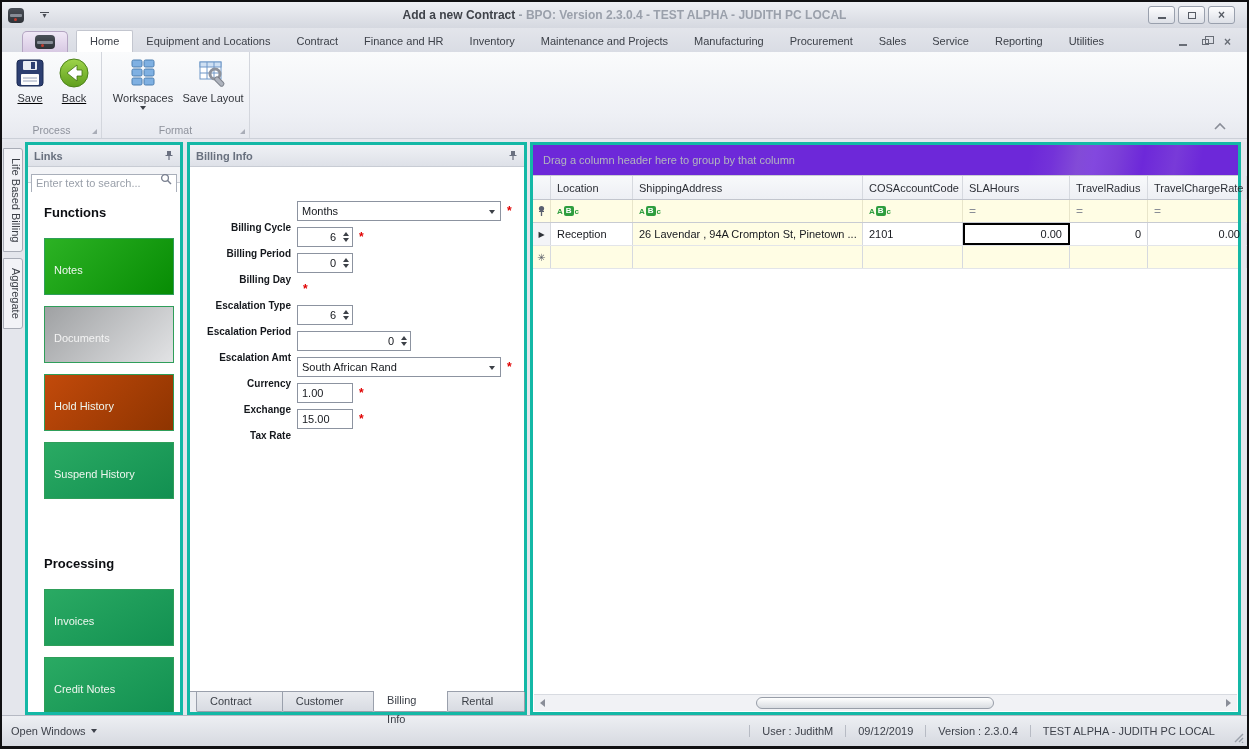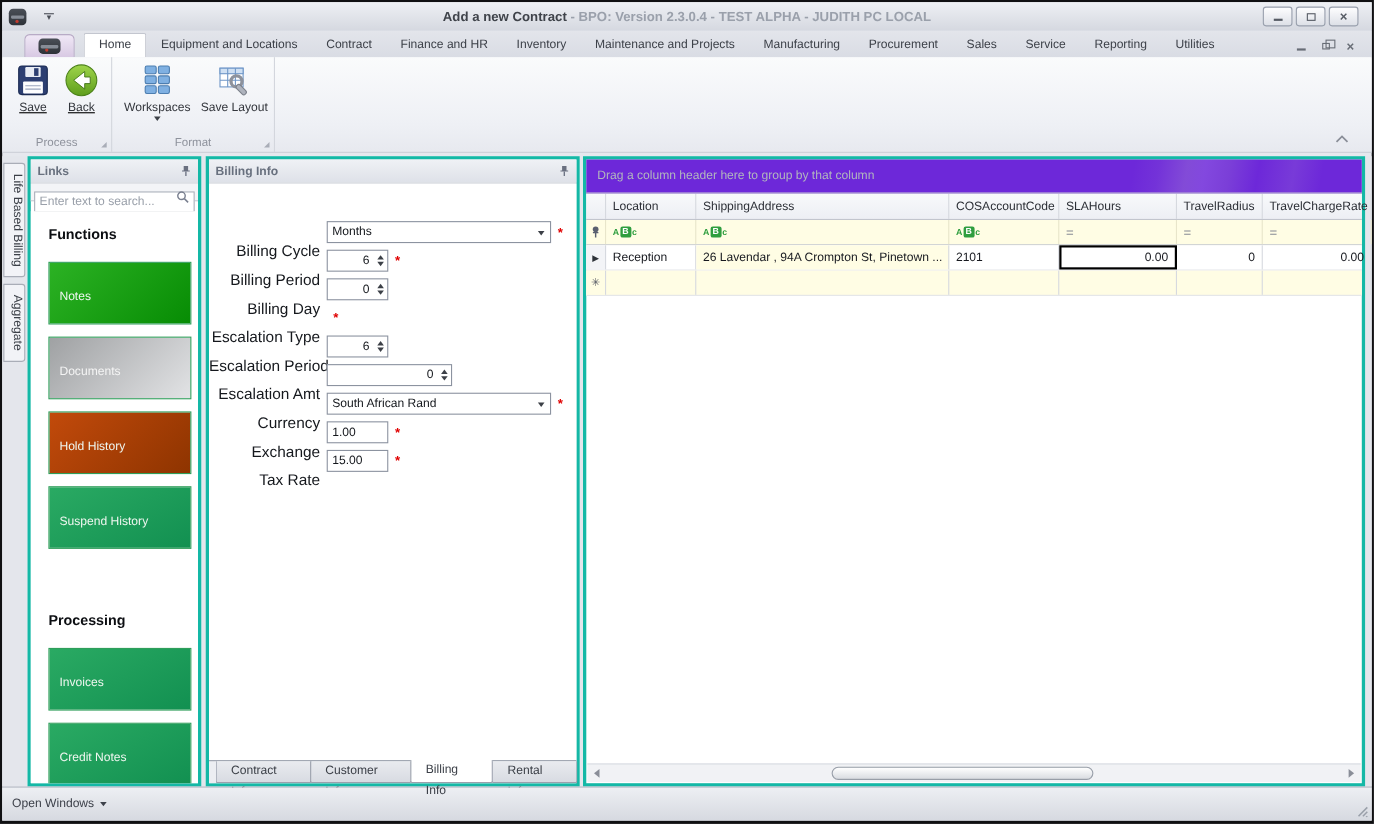--- a/index.html
+++ b/index.html
@@ -79,21 +79,21 @@
   .link-btn { width:130px; height:57px; margin-bottom:11px; border:1px solid #2f9e5a;
     color:#eef6ef; font-size:11px; text-align:left; padding:7px 4px 0 9px; cursor:default; }
   .link-btn.green   { background:linear-gradient(135deg,#2cb224,#078c04); }
   .link-btn.gray    { background:linear-gradient(135deg,#9fa1a3,#e2e3e5); color:#f4f4f4; }
   .link-btn.red     { background:linear-gradient(135deg,#c24a0b,#8e3400); }
   .link-btn.emerald { background:linear-gradient(150deg,#2aaa63,#129051); }
 
   .billing-panel { left:185px; width:340px; }
   .billing-form { position:absolute; top:22px; left:0; right:0; bottom:21px; background:#fff; padding-top:31px; }
   .frow { display:flex; align-items:center; height:26px; }
-  .flabel { width:107px; text-align:right; font-weight:normal; font-size:14px; color:#15181d; padding-right:6px; white-space:nowrap;margin-top:33px; }
+  .flabel { width:107px; text-align:right; font-weight:bold; font-size:10px; color:#15181d; padding-right:6px; white-space:nowrap;margin-top:33px; }
   .dd { width:204px; height:20px; border:1px solid #8c93a0; background:#fff; position:relative;
     display:flex; align-items:center; font-size:11px; color:#14171c; padding:0 16px 0 4px; }
   .dd .arr { position:absolute; right:5px; top:8px; width:0; height:0;
     border-left:3.5px solid transparent; border-right:3.5px solid transparent; border-top:4px solid #3c4047; }
   .spin { height:20px; border:1px solid #8c93a0; background:#fff; display:flex; width:56px; }
   .spin.wide { width:114px; }
   .spin .val { flex:1; text-align:right; font-size:11px; color:#14171c; line-height:18px; padding-right:3px; }
   .spin .arrows { width:13px; display:flex; flex-direction:column; align-items:center; justify-content:center; gap:2px; }
   .tri-up { width:0; height:0; border-left:3px solid transparent; border-right:3px solid transparent; border-bottom:4px solid #3c4047; }
   .tri-dn { width:0; height:0; border-left:3px solid transparent; border-right:3px solid transparent; border-top:4px solid #3c4047; }
@@ -476,20 +476,26 @@
         <div class="hthumb"></div>
       </div>
     </div>
   </div>
 
   <div class="statusbar">
     <div class="sb-left">
       <span>Open Windows</span>
       <span class="sb-caret"></span>
     </div>
+    <div class="sb-right">
+      <span class="sb-item">User : JudithM</span>
+      <span class="sb-item">09/12/2019</span>
+      <span class="sb-item">Version : 2.3.0.4</span>
+      <span class="sb-item">TEST ALPHA - JUDITH PC LOCAL</span>
+    </div>
     <svg class="grip" width="12" height="12">
       <line x1="11" y1="3" x2="3" y2="11" stroke="#9aa0aa" stroke-width="1.4"></line>
       <line x1="11" y1="7" x2="7" y2="11" stroke="#9aa0aa" stroke-width="1.4"></line>
       <line x1="11" y1="11" x2="10" y2="12" stroke="#9aa0aa" stroke-width="1.4"></line>
     </svg>
   </div>
 
 </div>
 
 </body></html>

